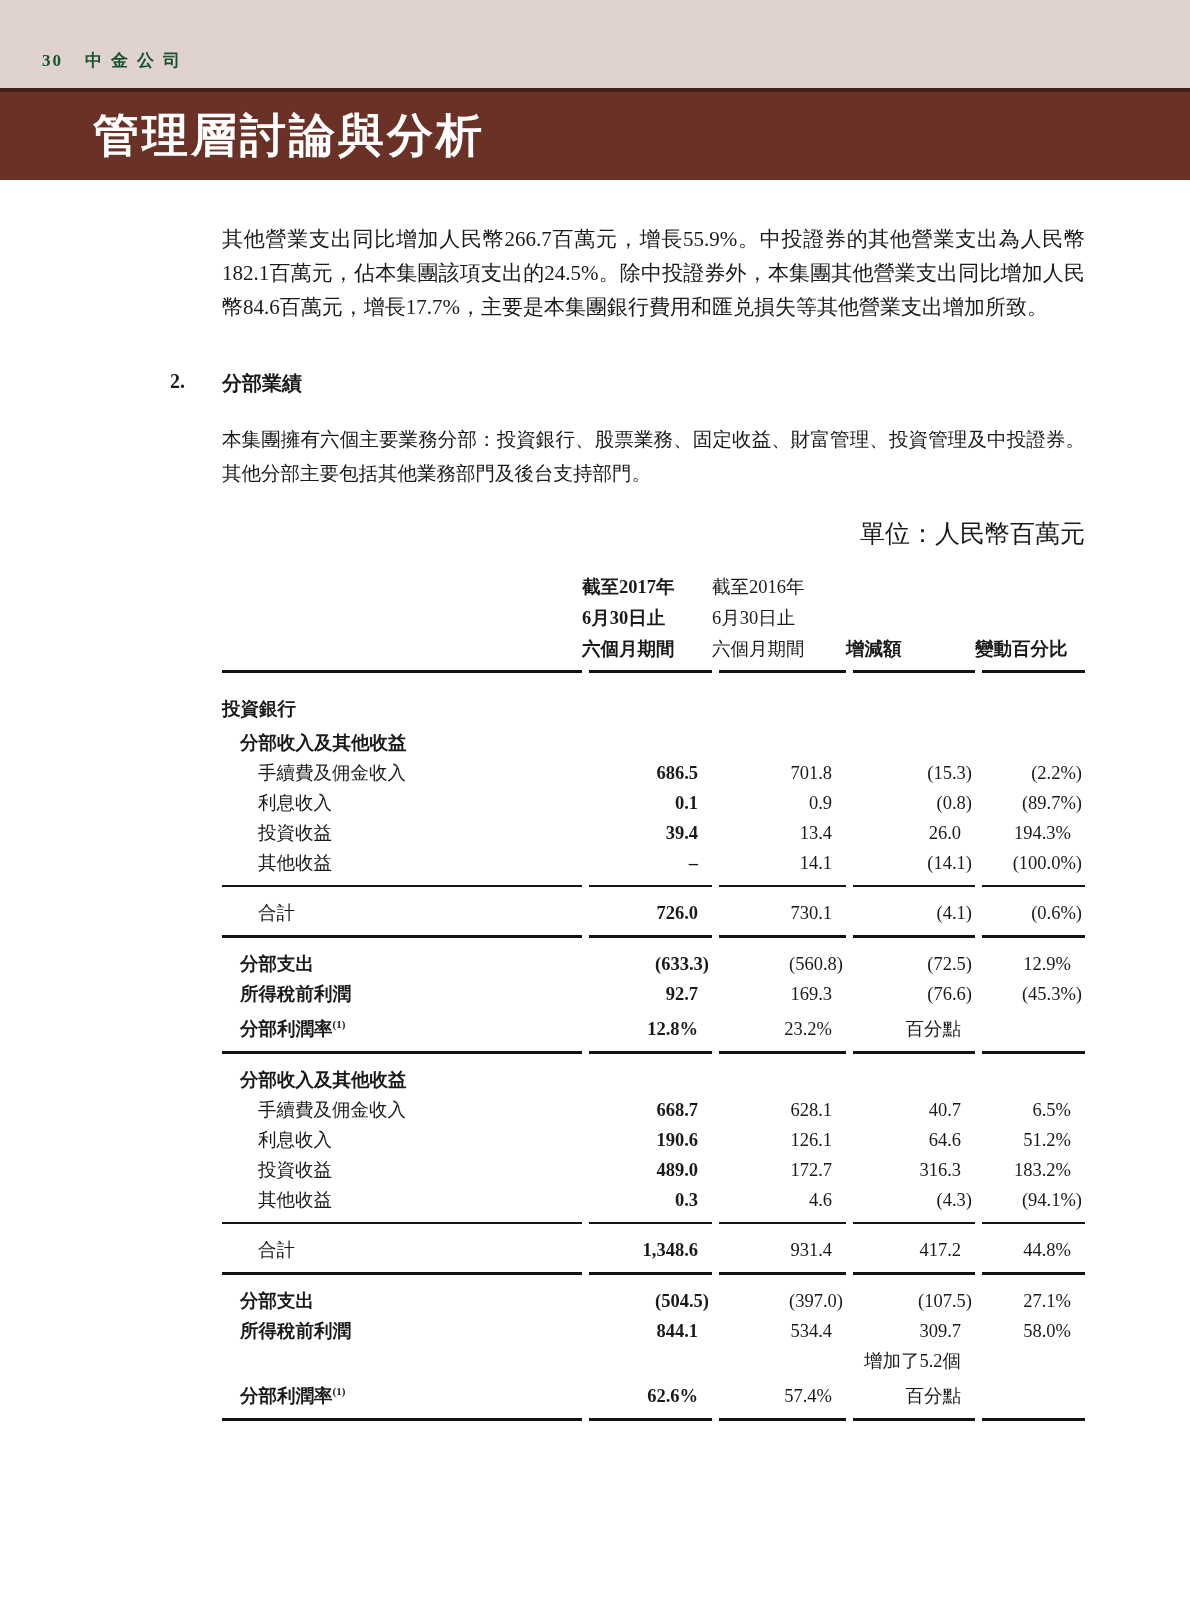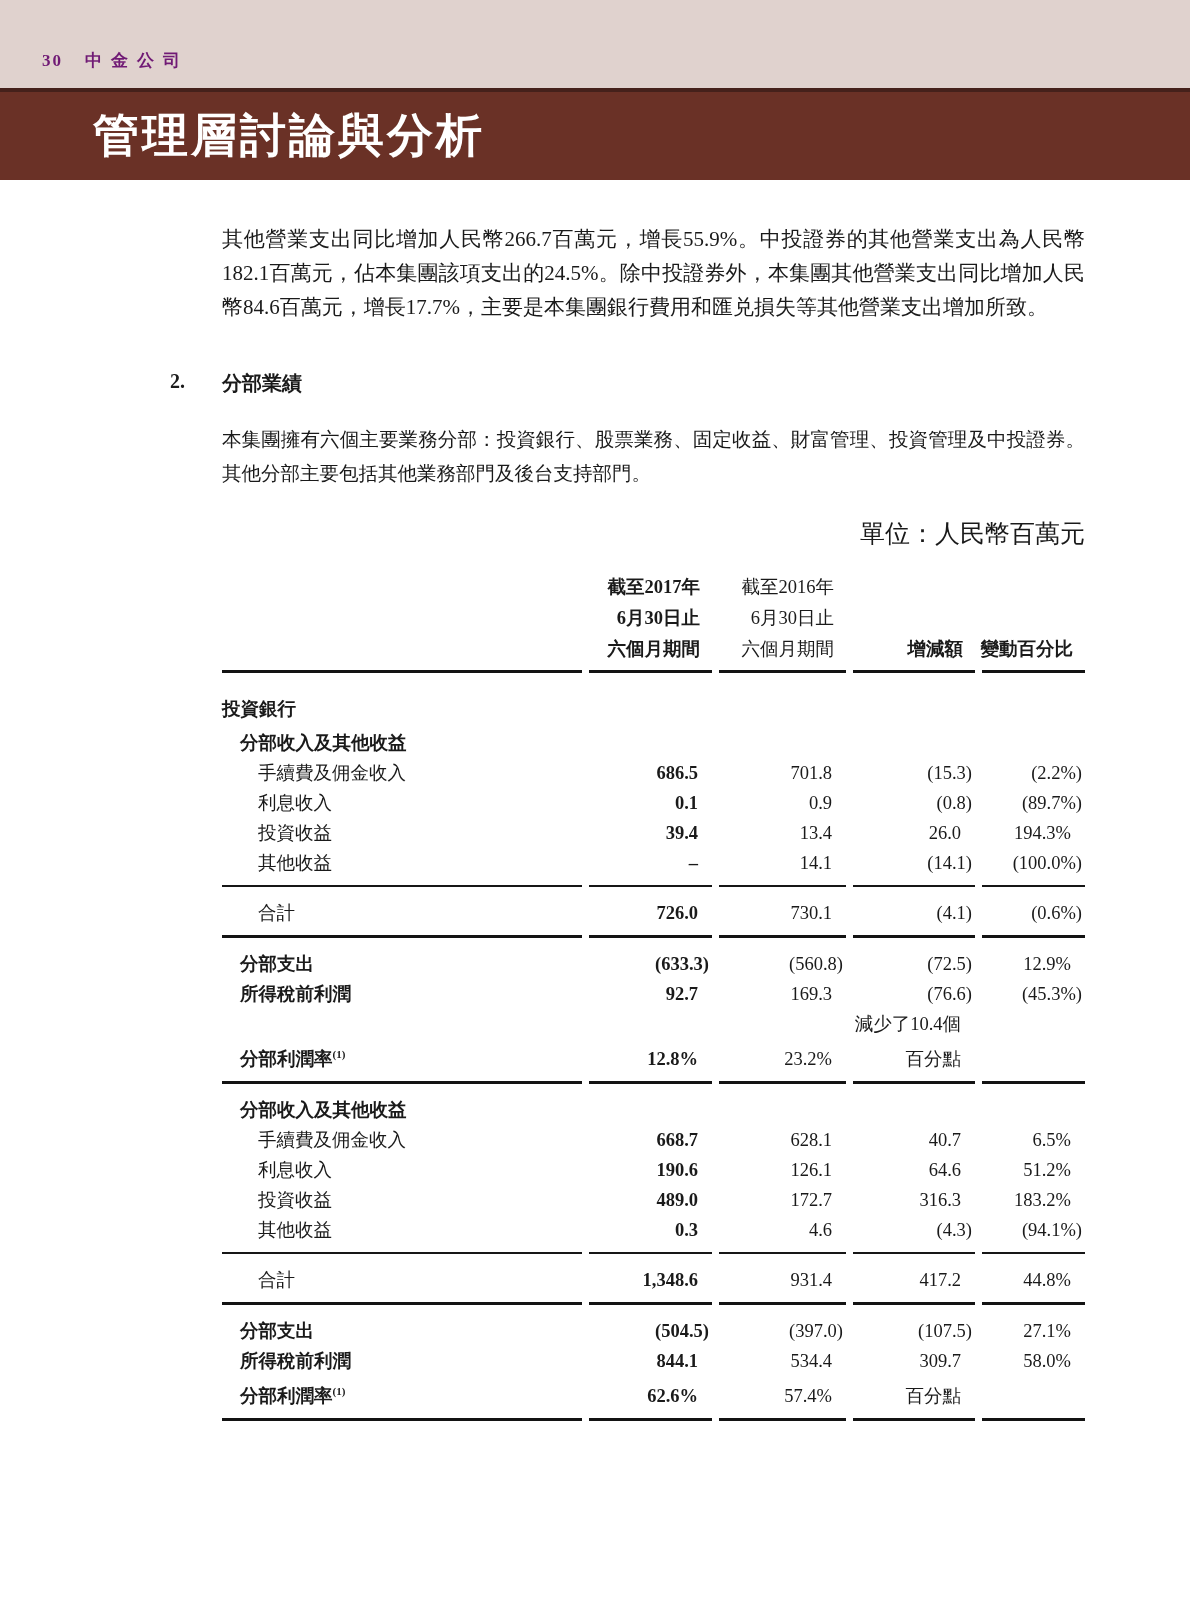--- a/index.html
+++ b/index.html
@@ -19,21 +19,21 @@
     position: relative;
     height: 88px;
     background: #e0d2ce;
   }
   .page-meta {
     position: absolute;
     left: 42px;
     bottom: 16px;
     font-size: 17px;
     font-weight: bold;
-    color: #701a75;
+    color: #14532d;
     letter-spacing: 1px;
   }
   .page-meta .pageno { margin-right: 22px; letter-spacing: 2px; }
   .page-meta .company { letter-spacing: 9px; }
   .banner {
     height: 92px;
     background: #6a3126;
     border-top: 4px solid #45211b;
     display: flex;
     align-items: center;
@@ -86,21 +86,20 @@
   .c2017 { font-weight: bold; text-align: right; }
   .lbl.g { font-weight: bold; }
   .lbl.s { font-weight: bold; padding-left: 18px; }
   .lbl.l { padding-left: 36px; }
   .lbl sup { font-size: 11px; vertical-align: 7px; font-weight: bold; }
   
   .t-head .hcell {
     display: flex;
     flex-direction: column;
     justify-content: flex-end;
-    text-align: right;
     padding-right: 12px;
     line-height: 31px;
   }
   .t-head .hcell.b { font-weight: bold; }
   
   .t-rule { margin: 7px 0 11px; }
   .t-rule .cell { padding-left: 7px; }
   .t-rule .cell:first-child { padding-left: 0; }
   .t-rule.head { margin-top: 5px; }
   .line-thin { height: 2px; background: #161616; }
@@ -265,27 +264,20 @@
           <div class="cell num chg paren">(72.5)</div>
           <div class="cell num pct">12.9%</div>
         </div>
         <div class="t-row sub-row">
           <div class="cell lbl s">所得稅前利潤</div>
           <div class="cell num c2017">92.7</div>
           <div class="cell num c2016">169.3</div>
           <div class="cell num chg paren">(76.6)</div>
           <div class="cell num pct paren">(45.3%)</div>
         </div>
-        <div class="t-row note">
-          <div class="cell lbl l"></div>
-          <div class="cell num c2017"></div>
-          <div class="cell num c2016"></div>
-          <div class="cell num chg">減少了10.4個</div>
-          <div class="cell num pct"></div>
-        </div>
         <div class="t-row sub-row">
           <div class="cell lbl s">分部利潤率<sup>(1)</sup></div>
           <div class="cell num c2017">12.8%</div>
           <div class="cell num c2016">23.2%</div>
           <div class="cell num chg">百分點</div>
           <div class="cell num pct"></div>
         </div>
         <div class="t-row t-rule">
           <div class="cell">
             <div class="line-thick"></div>
@@ -386,20 +378,27 @@
           <div class="cell num chg paren">(107.5)</div>
           <div class="cell num pct">27.1%</div>
         </div>
         <div class="t-row sub-row">
           <div class="cell lbl s">所得稅前利潤</div>
           <div class="cell num c2017">844.1</div>
           <div class="cell num c2016">534.4</div>
           <div class="cell num chg">309.7</div>
           <div class="cell num pct">58.0%</div>
         </div>
+        <div class="t-row note">
+          <div class="cell lbl l"></div>
+          <div class="cell num c2017"></div>
+          <div class="cell num c2016"></div>
+          <div class="cell num chg">增加了5.2個</div>
+          <div class="cell num pct"></div>
+        </div>
         <div class="t-row sub-row">
           <div class="cell lbl s">分部利潤率<sup>(1)</sup></div>
           <div class="cell num c2017">62.6%</div>
           <div class="cell num c2016">57.4%</div>
           <div class="cell num chg">百分點</div>
           <div class="cell num pct"></div>
         </div>
         <div class="t-row t-rule">
           <div class="cell">
             <div class="line-thick"></div>

